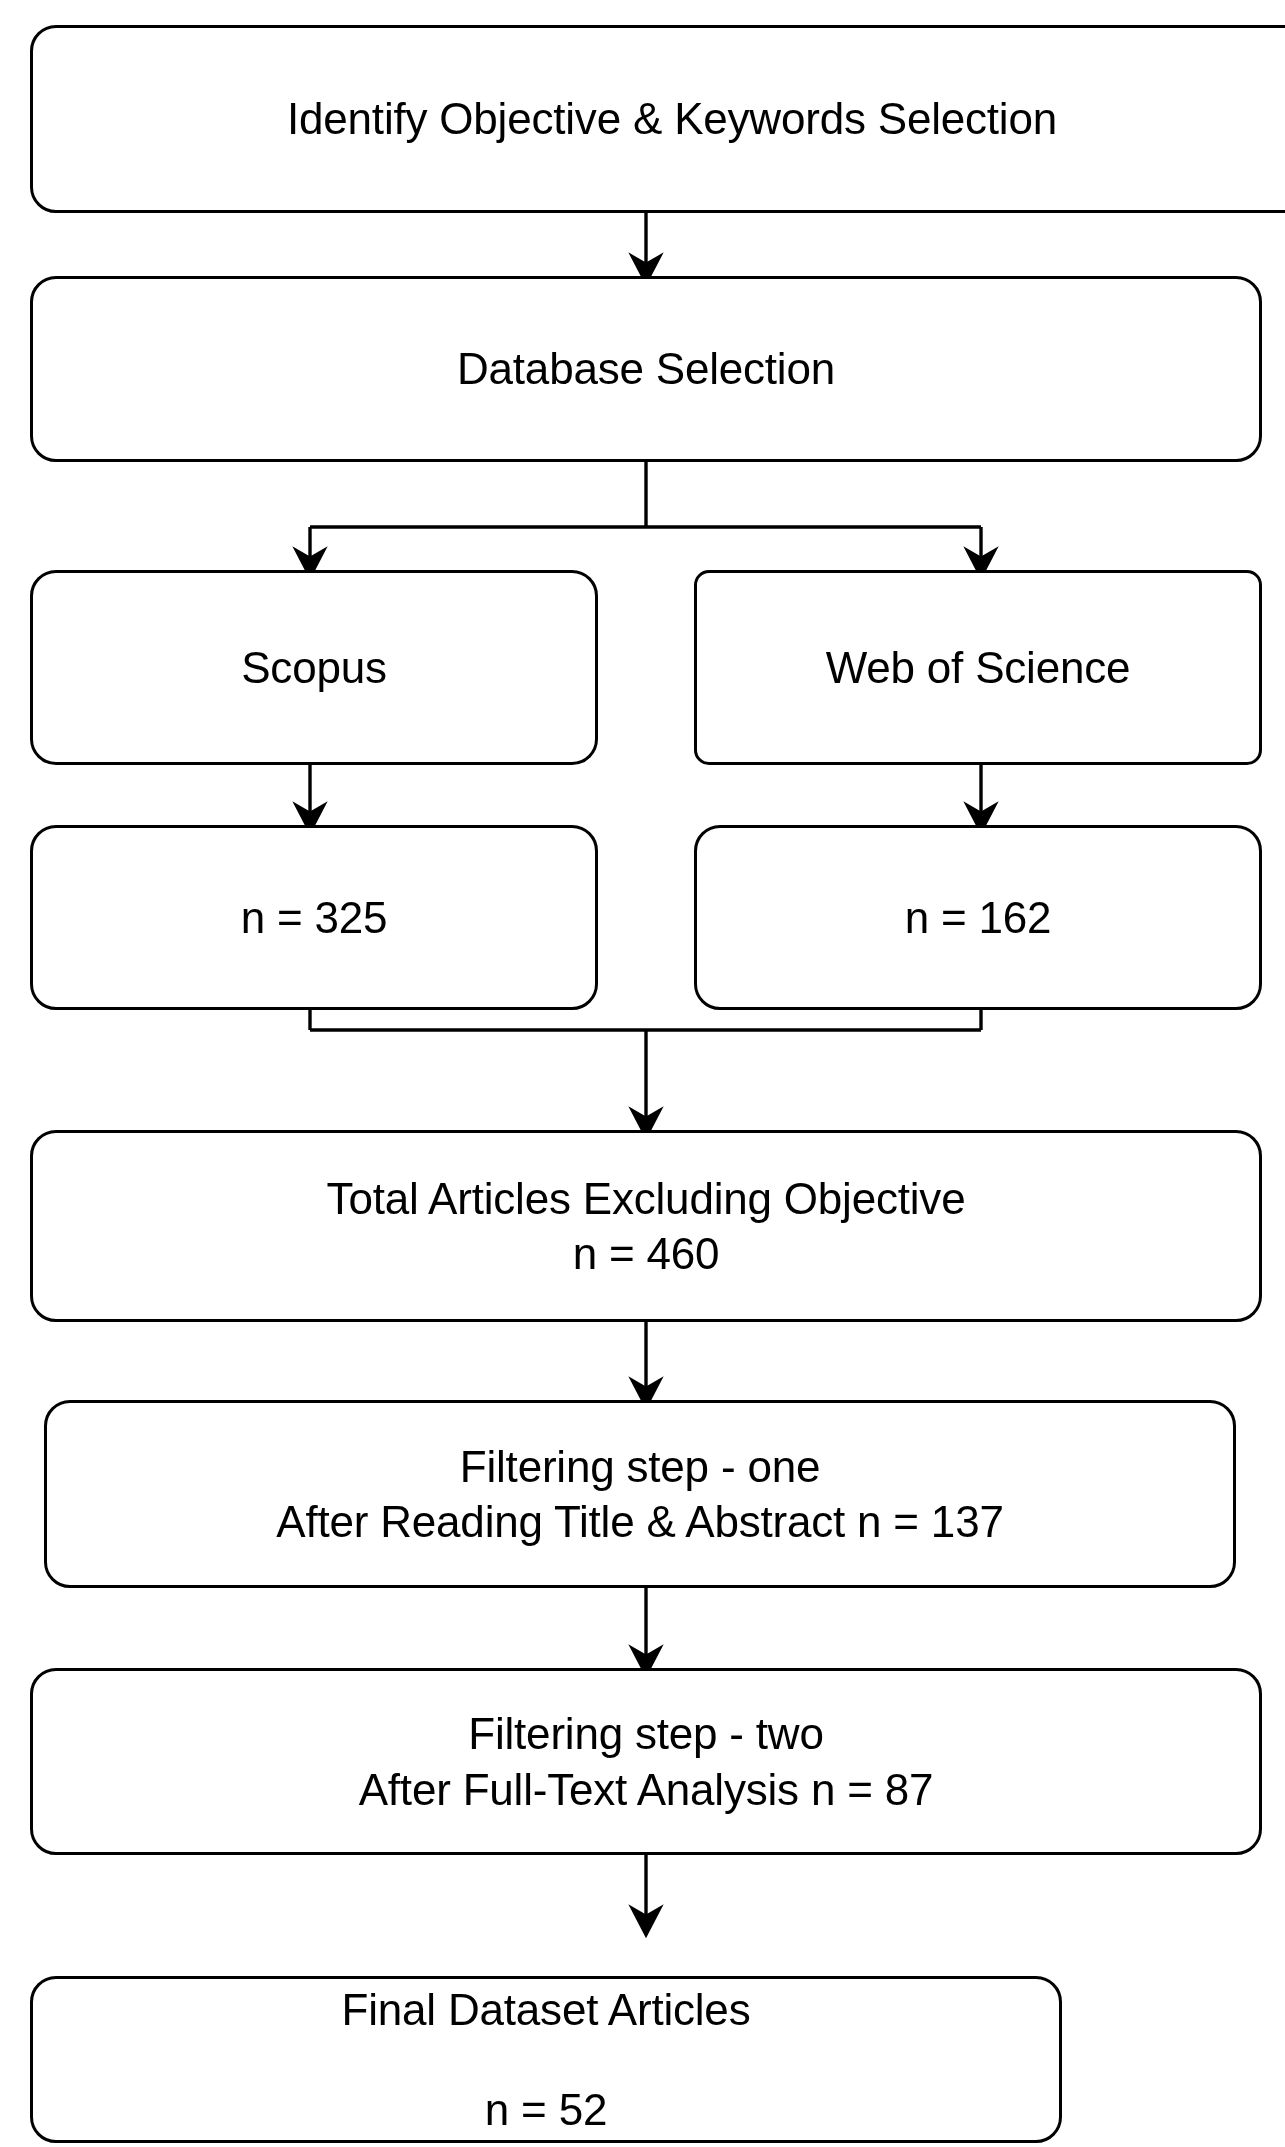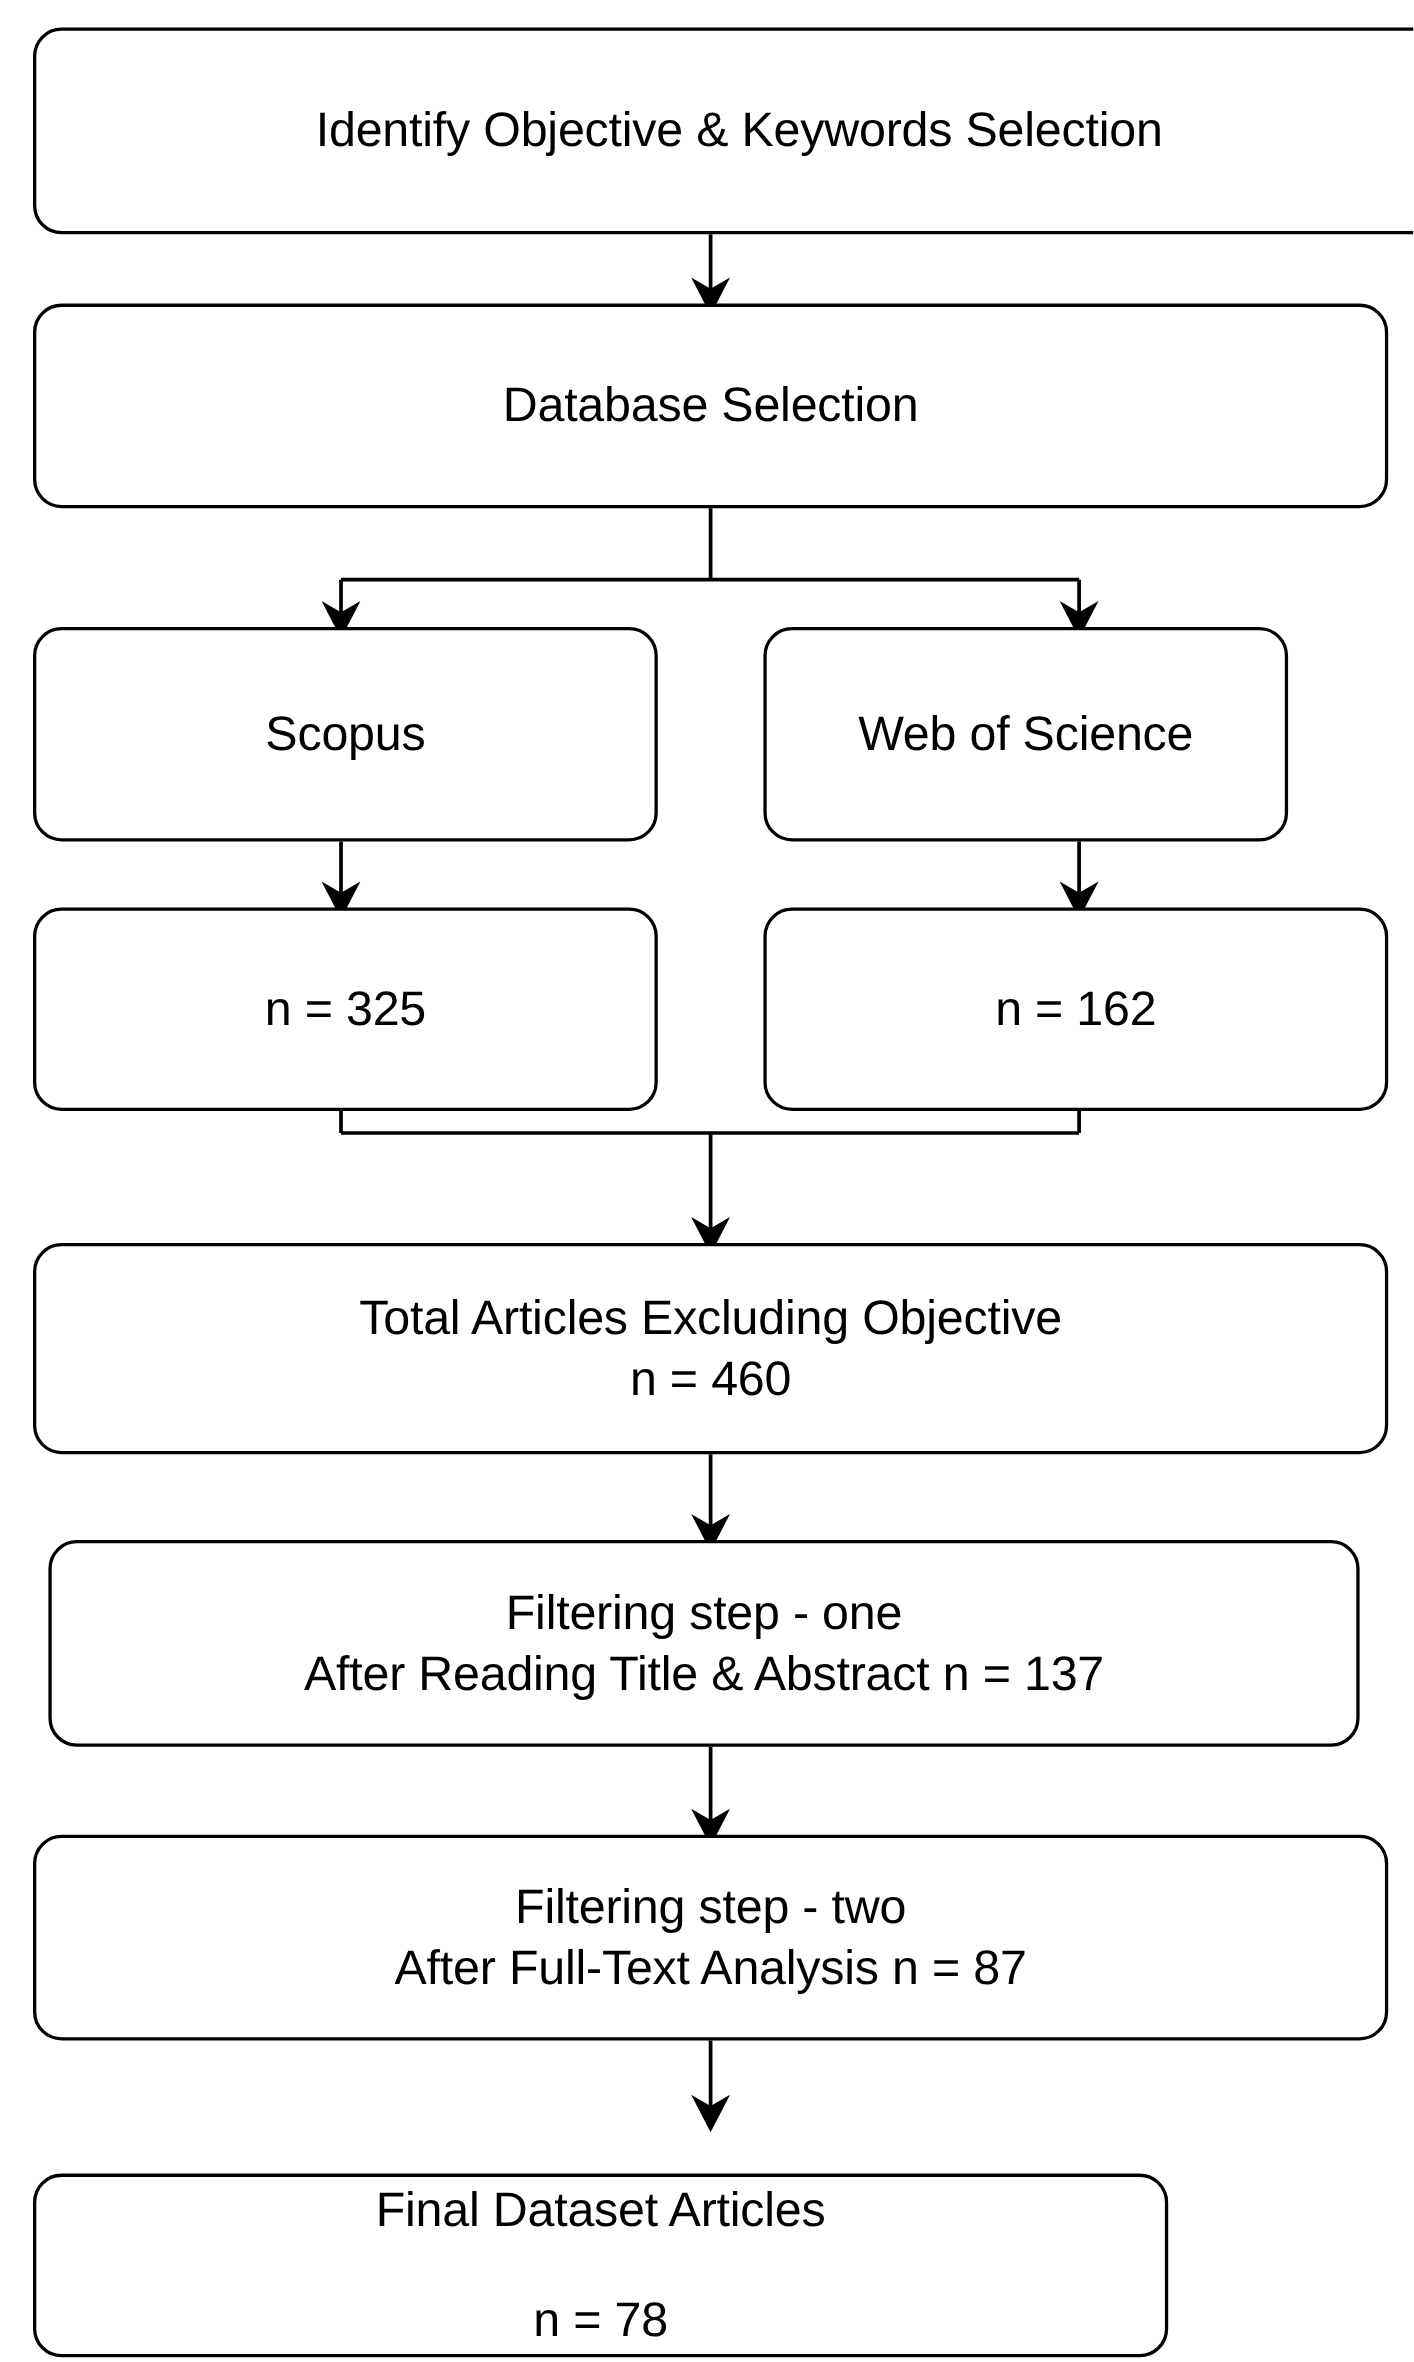--- a/index.html
+++ b/index.html
@@ -88,21 +88,21 @@
   </div>
 
   <div class="node" style="left:30px; top:276px; width:1232px; height:186px;align-items:center;">
     <span class="line">Database Selection</span>
   </div>
 
   <div class="node" style="left:30px; top:570px; width:568px; height:195px;">
     <span class="line">Scopus</span>
   </div>
 
-  <div class="node" style="left:694px; top:570px; width:477px; height:195px;">
+  <div class="node" style="left:694px; top:570px; width:568px; height:195px;border-radius:15px;">
     <span class="line">Web of Science</span>
   </div>
 
   <div class="node" style="left:30px; top:825px; width:568px; height:185px;">
     <span class="line">n = 325</span>
   </div>
 
   <div class="node" style="left:694px; top:825px; width:568px; height:185px;">
     <span class="line">n = 162</span>
   </div>
@@ -117,16 +117,16 @@
     <span class="line">After Reading Title &amp; Abstract n = 137</span>
   </div>
 
   <div class="node" style="left:30px; top:1668px; width:1232px; height:187px;">
     <span class="line">Filtering step - two</span>
     <span class="line">After Full-Text Analysis n = 87</span>
   </div>
 
   <div class="node" style="left:30px; top:1976px; width:1032px; height:167px;gap:44px;">
     <span class="line">Final Dataset Articles</span>
-    <span class="line">n = 78</span>
+    <span class="line">n = 52</span>
   </div>
 
 </div>
 
 </body></html>

